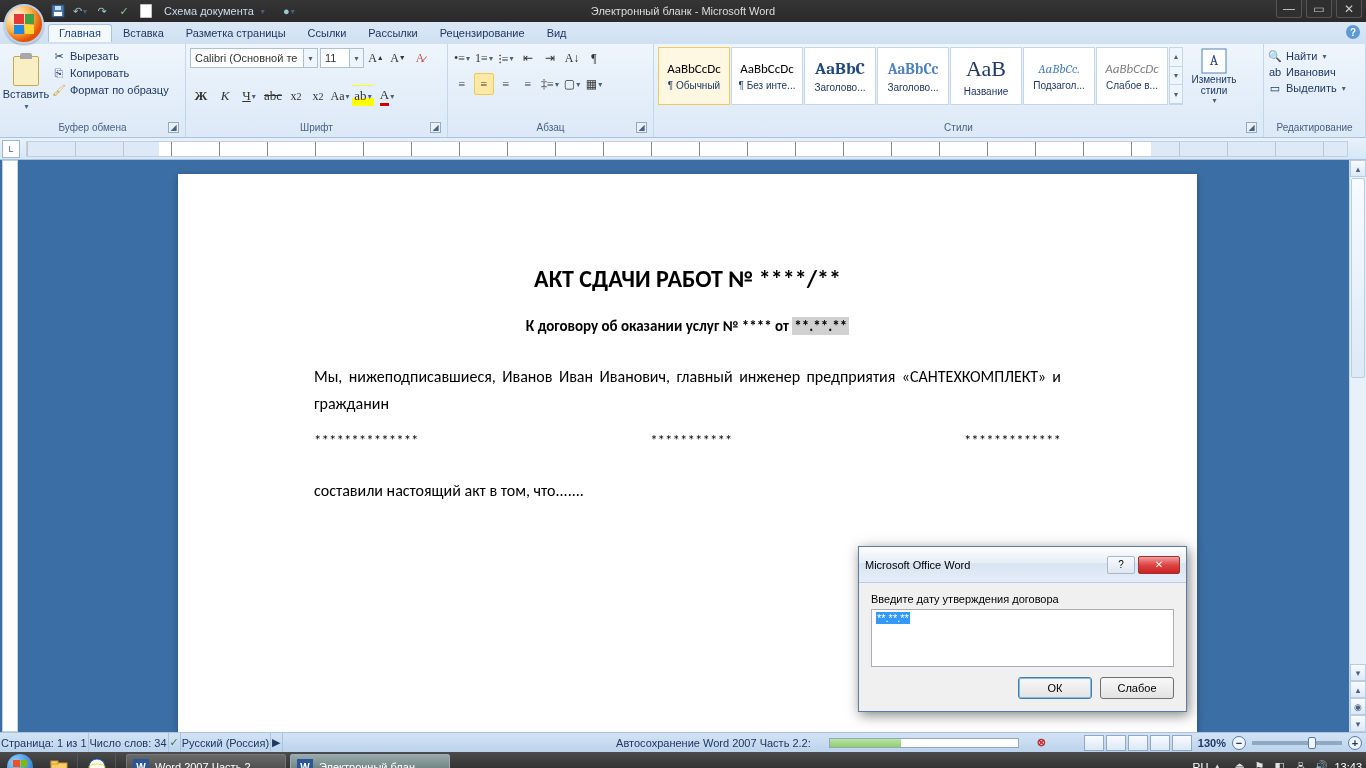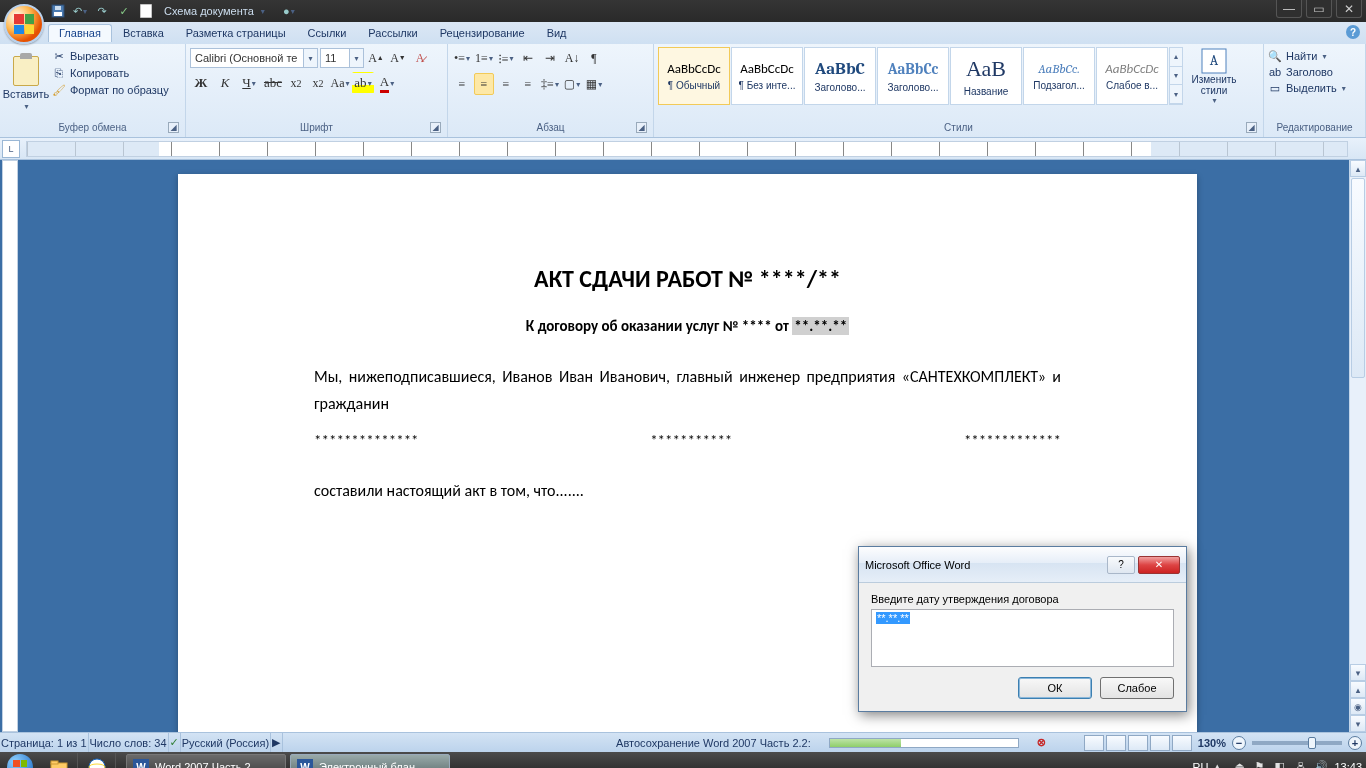--- a/index.html
+++ b/index.html
@@ -39,21 +39,21 @@
 
 
 .paste-btn{width:44px;height:72px;border:1px solid transparent;border-radius:3px;display:flex;flex-direction:column;align-items:center;justify-content:center;gap:2px;}
 .paste-icon{width:26px;height:30px;background:#f9efc4;border:1px solid #c9a94a;border-radius:2px;position:relative;}
 .paste-icon::before{content:"";position:absolute;top:-4px;left:6px;width:12px;height:6px;background:#a8a8a8;border-radius:2px 2px 0 0;}
 .clip-right{display:flex;flex-direction:column;gap:3px;margin-left:4px;padding-top:2px;}
 .clip-right div{display:flex;align-items:center;gap:4px;color:#1f3864;white-space:nowrap;}
 .mini-ico{width:14px;height:14px;display:inline-flex;align-items:center;justify-content:center;font-size:11px;}
 
 
-.font-body{flex-direction:column;gap:3px;}
+.font-body{flex-direction:column;gap:16px;}
 .font-row{display:flex;gap:2px;align-items:center;}
 .combo{height:20px;border:1px solid #abc1da;background:#fff;display:flex;align-items:center;padding:0 4px;font-size:11px;color:#333;position:relative;}
 .combo .dd{position:absolute;right:0;top:0;bottom:0;width:14px;border-left:1px solid #abc1da;background:#eef5fc;display:flex;align-items:center;justify-content:center;font-size:8px;color:#4b6184;}
 .fbtn{width:22px;height:22px;border:1px solid transparent;border-radius:2px;display:flex;align-items:center;justify-content:center;font-size:13px;color:#333;font-family:"Times New Roman",serif;}
 .fbtn.small{width:20px;font-size:12px;}
 
 
 .para-body{flex-direction:column;gap:4px;}
 
 
@@ -147,20 +147,21 @@
     <div class="qat-item qat-check">✓</div>
     <div class="qat-item">
         <svg width="12" height="14">
           <rect width="12" height="14" fill="#fff" stroke="#888"></rect>
         </svg>
       </div>
     <span class="tb-label">Схема документа</span>
     <span class="drop">▾</span>
     <div class="qat-item" style="margin-left:10px;">●<span class="drop">▾</span></div>
   </div>
+  <div class="tb-center">Электронный бланк - Microsoft Word</div>
   <div class="tb-winbtns">
     <div class="tb-winbtn">―</div>
     <div class="tb-winbtn">▭</div>
     <div class="tb-winbtn">✕</div>
   </div>
 </div>
 
 <div class="officerow">
   <div class="officebtn">
       <div class="quad">
@@ -324,21 +325,21 @@
 
   <div class="group" style="width:102px">
     <div class="group-body edit-body" style="flex-direction:column;">
       <div>
           <span class="mini-ico">🔍</span>
           <span>Найти</span>
           <span class="drop">▾</span>
         </div>
       <div>
           <span class="mini-ico">ab</span>
-          <span>Заголово</span>
+          <span>Иванович</span>
         </div>
       <div>
           <span class="mini-ico">▭</span>
           <span>Выделить</span>
           <span class="drop">▾</span>
         </div>
     </div>
     <div class="group-label"><span>Редактирование</span></div>
   </div>
 </div>

